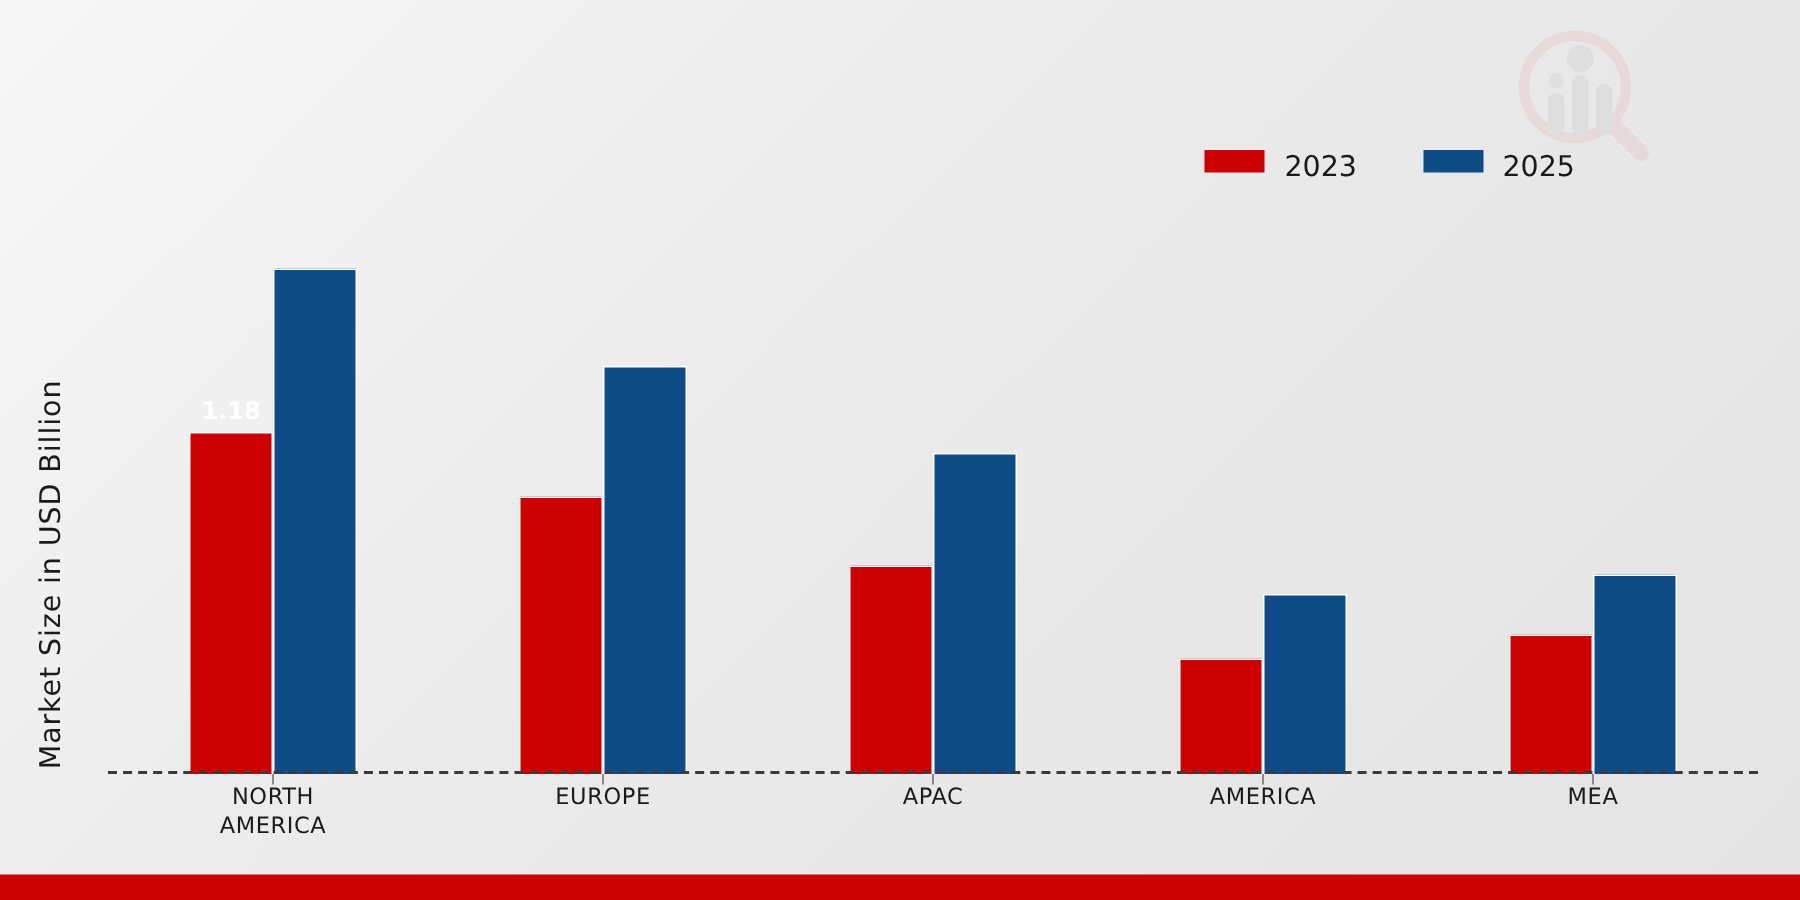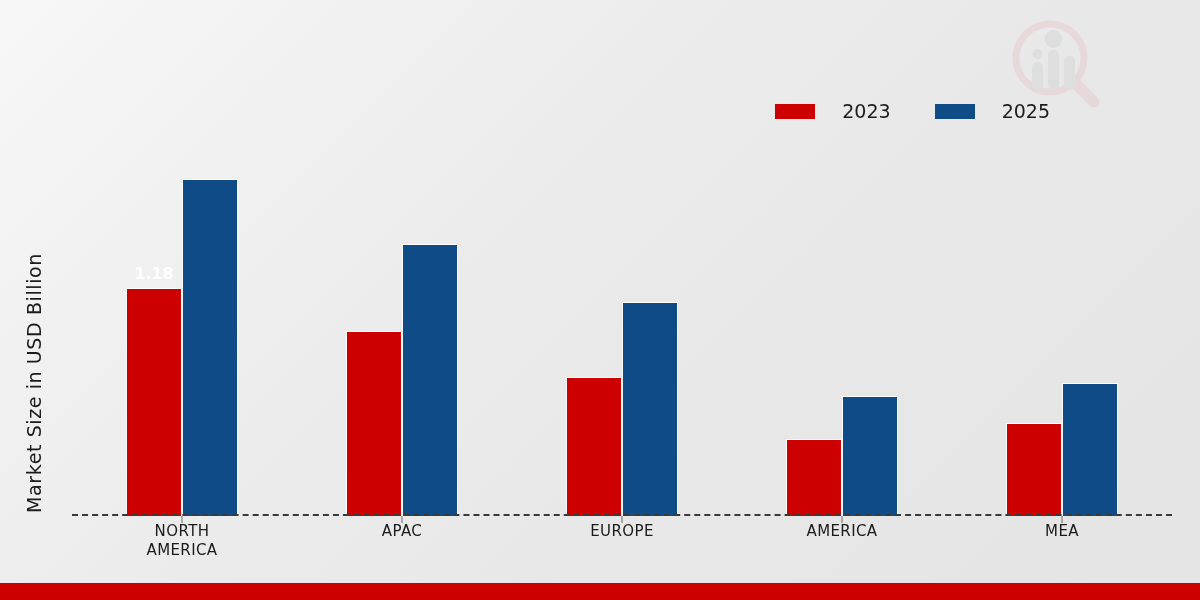--- a/index.html
+++ b/index.html
@@ -51,22 +51,21 @@
   .legend {
     position: absolute;
     right: 150px;
     top: 100px;
     display: flex;
     align-items: center;
     gap: 44px;
   }
   .legend-item {
     display: flex;
-    align-items: center;
-    gap: 27px;
+    gap: 13px;
   }
   .legend-swatch {
     width: 40px;
     height: 15px;
     display: block;
   }
   .legend-swatch.s2023 { background: #cc0000; }
   .legend-swatch.s2032 { background: #0f4c87; }
   .legend-label {
     font-size: 19px;
@@ -271,24 +270,24 @@
     </div>
     <div class="baseline"></div>
   </div>
 
   <div class="cat-labels">
     <div class="cat-label">
         <span>NORTH</span>
         <span>AMERICA</span>
       </div>
     <div class="cat-label">
+        <span>EUROPE</span>
+      </div>
+    <div class="cat-label">
         <span>APAC</span>
-      </div>
-    <div class="cat-label">
-        <span>EUROPE</span>
       </div>
     <div class="cat-label">
         <span>AMERICA</span>
       </div>
     <div class="cat-label">
         <span>MEA</span>
       </div>
   </div>
 
   <div class="footer-bar"></div>

